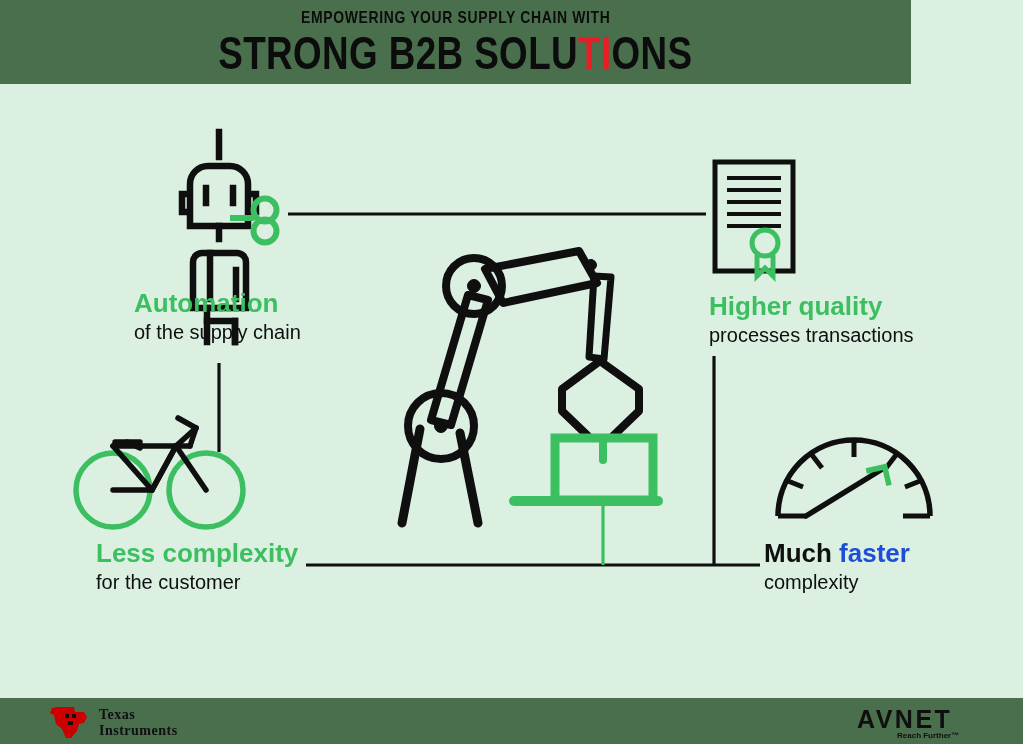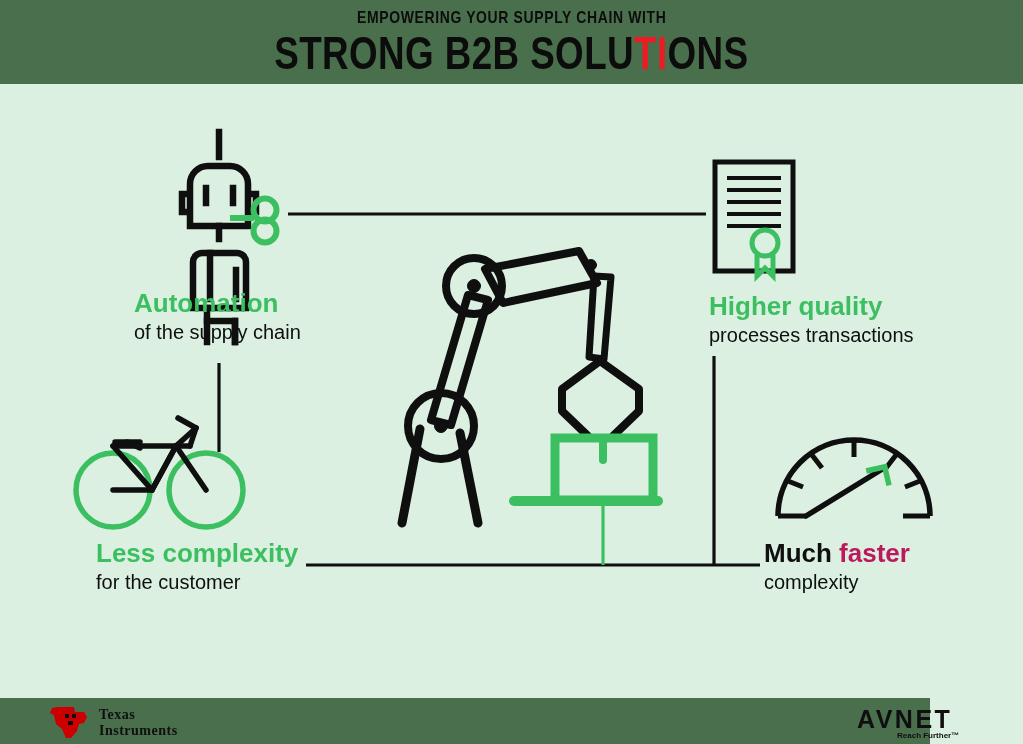--- a/index.html
+++ b/index.html
@@ -6,21 +6,21 @@
   html,body { width:1023px; height:744px; }
   body {
     font-family:"Liberation Sans", sans-serif;
     background:#dbf0e1;
     overflow:hidden;
     position:relative;
   }
 
   
   #header-banner{
-    position:absolute; left:0; top:0; width:1023px; height:84px;
+    position:absolute; left:0; top:0; width:911px; height:84px;
     background:#4a6f4c;
     display:flex; flex-direction:column; align-items:center; justify-content:center;
   }
   #header-kicker{
     font-size:17px; font-weight:bold; color:#0c0c0c;
     letter-spacing:.8px; transform:scaleX(.82); transform-origin:center;
     white-space:nowrap; line-height:1; margin-bottom:4px;
     font-family:"Liberation Sans Narrow","Liberation Sans",sans-serif;
   }
   #header-title{
@@ -36,30 +36,30 @@
     background:#dbf0e1;
   }
   #connector-layer{ position:absolute; left:0; top:0; width:1023px; height:614px; }
   #icon-layer{ position:absolute; left:0; top:0; width:1023px; height:614px; }
 
   
   .callout{ position:absolute; line-height:1.12; white-space:nowrap; }
   .callout .lead{ font-size:26px; font-weight:bold; color:#3cbf60; display:block; }
   .callout .sub { font-size:20px; font-weight:normal; color:#0f0f0f; display:block; margin-top:3px;}
   .callout.mixed .lead-line{ font-size:26px; font-weight:bold; color:#0f0f0f; display:block;}
-  .callout.mixed .lead-line .hl{ color:#be185d; }
+  .callout.mixed .lead-line .hl{ color:#1d4ed8; }
 
   #callout-automation{ left:134px; top:205px; }
   #callout-quality   { left:709px; top:208px; }
   #callout-complexity{ left:68px;  top:455px;margin-left:28px; }
   #callout-faster    { left:764px; top:455px; }
 
   
   #footer-bar{
-    position:absolute; left:0; top:698px; width:930px; height:46px;
+    position:absolute; left:0; top:698px; width:1023px; height:46px;
     background:#4a6f4c;
   }
   #ti-logo{ position:absolute; left:44px; top:7px; width:200px; height:34px; }
   #avnet-logo{ position:absolute; left:855px; top:6px; width:130px; height:36px; }
 </style>
 </head>
 <body>
 
 <div id="header-banner">
   <div id="header-kicker">EMPOWERING YOUR SUPPLY CHAIN WITH</div>

